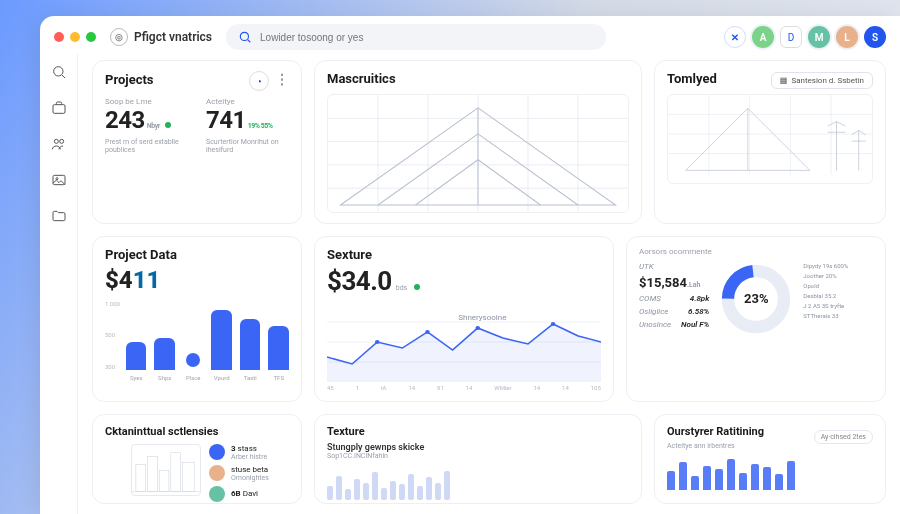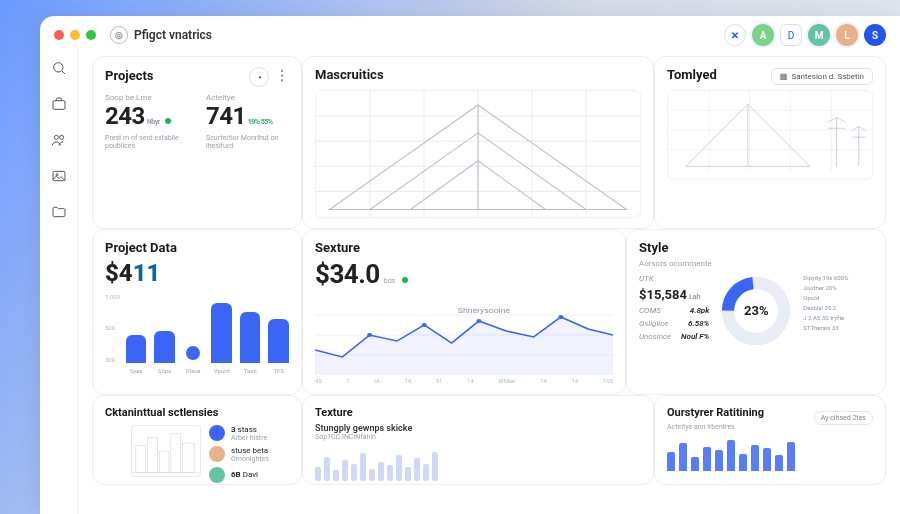--- a/index.html
+++ b/index.html
@@ -33,21 +33,21 @@
   .avatar { width:22px; height:22px; border-radius:50%; display:flex; align-items:center; justify-content:center; font-size:10px; font-weight:600; color:#fff; }
   .avatar.ring { box-shadow: 0 0 0 2px #eef1f9; }
   .icon-pill { width:22px;height:22px;border:1px solid #ddd;border-radius:6px;display:flex;align-items:center;justify-content:center;color:#2255ee;font-size:10px;}
 
   .body { flex:1; display:flex; overflow:hidden; }
   .sidebar { width:38px; display:flex; flex-direction:column; align-items:center; padding-top:8px; gap:16px; border-right:1px solid #f0f0f0;}
   .side-icon { width:20px;height:20px;display:flex;align-items:center;justify-content:center;color:#666;cursor:pointer;}
   .side-icon svg{width:16px;height:16px;stroke:#555;fill:none;stroke-width:1.5;}
 
   .content { flex:1; padding:6px 14px 0 14px; overflow:auto; }
-  .row { display:flex; }
+  .row { display:flex; gap:12px; margin-bottom:12px; }
   .card { background:#fff; border:1px solid #eceef3; border-radius:12px; padding:10px 12px; }
   .card-title { font-size:13px; font-weight:700; color:#1a1a1a; margin-bottom:4px;}
   .sublabel { font-size:8px; color:#9aa0ad; }
   .bignum { font-size:24px; font-weight:700; letter-spacing:-0.5px; }
   .tiny { font-size:7px; color:#9aa0ad; }
   .green { color:#22b35a; }
   .red { color:#0369a1; }
   .dot { width:6px;height:6px;border-radius:50%;display:inline-block;background:#22b35a;margin:0 3px;}
 
   
@@ -111,20 +111,27 @@
 <div class="window">
   <div class="titlebar">
     <div class="traffic-lights">
       <div class="tl red"></div>
       <div class="tl yellow"></div>
       <div class="tl green"></div>
     </div>
     <div class="brand">
       <div class="brand-icon">◎</div>
       <span>Pfigct vnatrics</span>
+    </div>
+    <div class="searchbar">
+      <svg width="14" height="14" viewBox="0 0 24 24" fill="none" stroke="#2255ee" stroke-width="2">
+          <circle cx="11" cy="11" r="7"></circle>
+          <line x1="21" y1="21" x2="16.5" y2="16.5"></line>
+        </svg>
+      <input placeholder="Lowider tosoong or yes" style="">
     </div>
     <div class="header-right">
       <div class="avatar" style="background:none;color:#2255ee;border:1px solid #cfe0ff">✕</div>
       <div class="avatar ring" style="background:#7bd389">A</div>
       <div class="icon-pill">D</div>
       <div class="avatar ring" style="background:#66c2a5">M</div>
       <div class="avatar ring" style="background:#e8b18a">L</div>
       <div class="avatar" style="background:#2255ee">S</div>
     </div>
   </div>
@@ -317,21 +324,20 @@
             <span>91</span>
             <span>14</span>
             <span>WMier</span>
             <span>14</span>
             <span>14</span>
             <span>105</span>
           </div>
         </div>
 
         <div class="card style-card">
-          <div class="card-title">Style</div>
           <div class="sublabel">Aorsors ocommente</div>
           <div class="style-body">
             <div class="metrics">
               <div class="mrow">
                   <span class="k">UTK</span>
                 </div>
               <div style="font-size:13px;font-weight:700"><span>$15,584</span><span class="tiny">.Lah</span></div>
               <div class="mrow">
                   <span class="k">COMS</span>
                   <span class="v">4.8pk</span>

